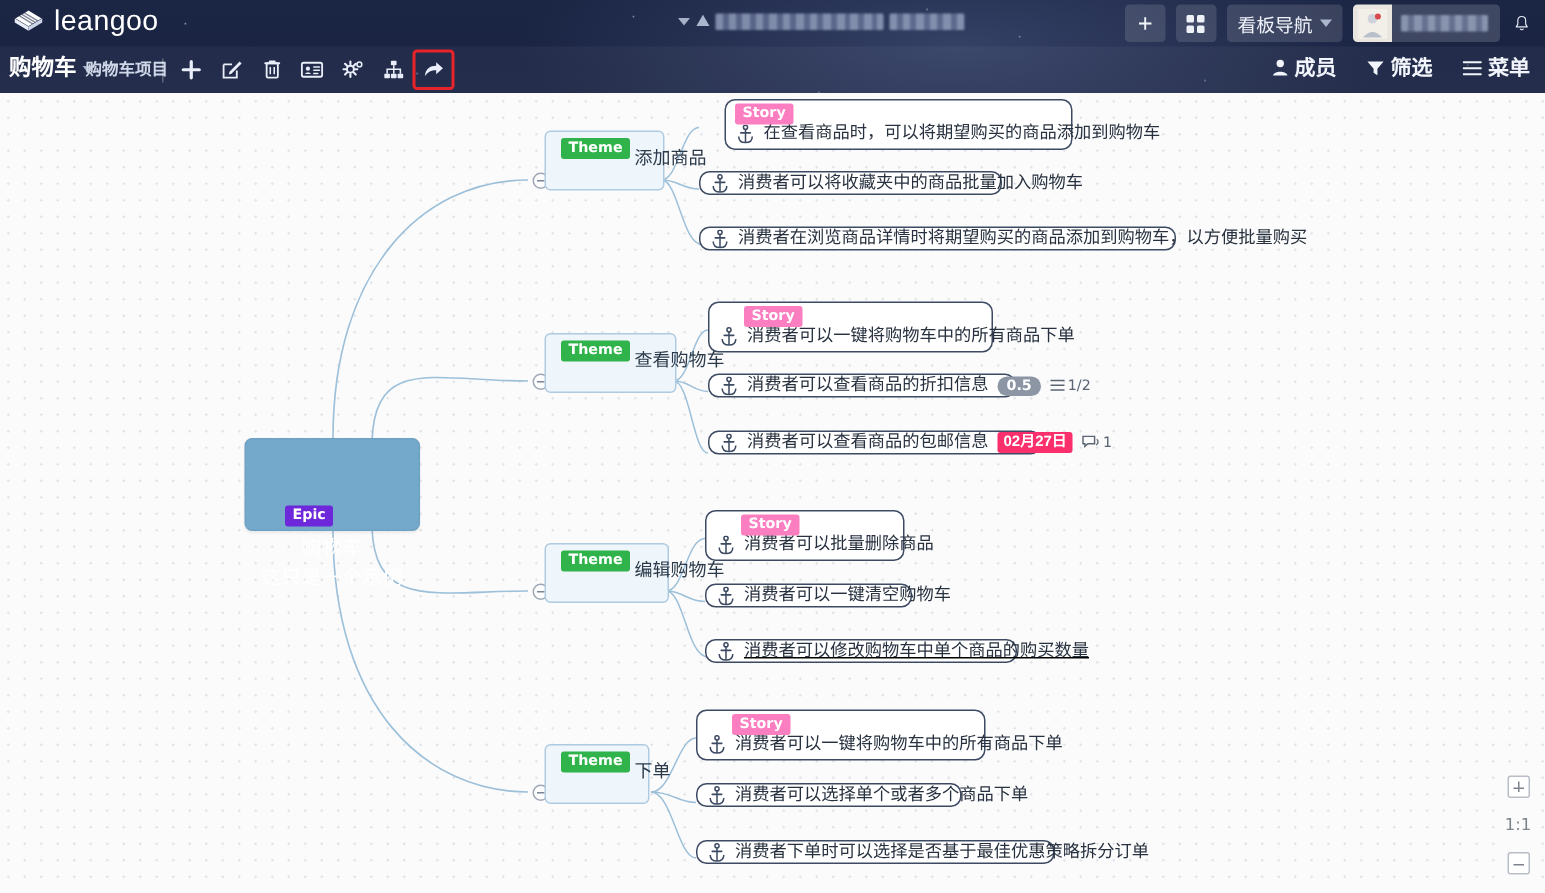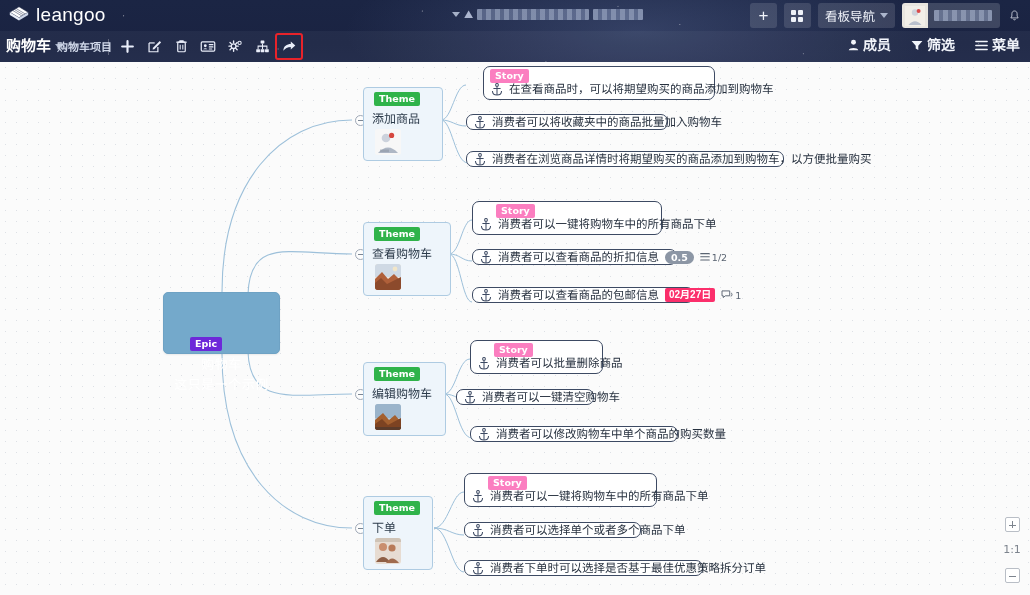--- a/index.html
+++ b/index.html
@@ -156,21 +156,21 @@
     margin-top: 39px;
   }
   .epic-t1 { font-size: 13px; color: #ffffff; margin-top: 3px; letter-spacing: .5px; }
   .epic-t2 { font-size: 13px; color: #ffffff; margin-top: 1px; letter-spacing: .5px; }
 
   
   .theme {
     width: 80px;
     background: #eef5fb; border: 1px solid #aecbe2; border-radius: 4px;
     padding: 4px 5px 5px 5px;
-    display: flex; flex-direction: column; align-items: flex-start;
+    display: flex; flex-direction: row; align-items: flex-start;
   }
   .theme-badge {
     background: #2fb34a; color: #fff; font-size: 9.5px; line-height: 12px;
     padding: 1px 5px; border-radius: 2px; font-weight: 700; margin-left: 5px;
     font-family: "DejaVu Sans", sans-serif;
   }
   .theme-title { font-size: 12px; color: #2b3a4a; margin-top: 3px; margin-left: 3px; white-space: nowrap; }
   .theme-thumb {
     width: 26px; height: 26px; margin-top: 3px; margin-left: 6px;
     border-radius: 3px; overflow: hidden; background: #f4f4f4;
@@ -551,32 +551,32 @@
         <svg class="anchor-ico" width="12" height="13" viewBox="0 0 13 14">
           <circle cx="6.5" cy="2" r="1.5" fill="none" stroke="#3d4a63" stroke-width="1.1"></circle>
           <path d="M6.5 3.6 L6.5 12.5 M3 6 L10 6" stroke="#3d4a63" stroke-width="1.1" stroke-linecap="round"></path>
           <path d="M1.6 8.6 C1.6 12.3 4 13 6.5 13 C9 13 11.4 12.3 11.4 8.6" fill="none" stroke="#3d4a63" stroke-width="1.1"></path>
         </svg>
         <span class="card-text">消费者可以批量删除商品</span>
       </div>
       <span class="card-story-badge">Story</span>
     </div>
 
-    <div class="node" style="left:456px; top:327px;">
+    <div class="node" style="left:470px; top:327px;">
       <div class="card" style="width:138px;">
         <svg class="anchor-ico" width="12" height="13" viewBox="0 0 13 14">
           <circle cx="6.5" cy="2" r="1.5" fill="none" stroke="#3d4a63" stroke-width="1.1"></circle>
           <path d="M6.5 3.6 L6.5 12.5 M3 6 L10 6" stroke="#3d4a63" stroke-width="1.1" stroke-linecap="round"></path>
           <path d="M1.6 8.6 C1.6 12.3 4 13 6.5 13 C9 13 11.4 12.3 11.4 8.6" fill="none" stroke="#3d4a63" stroke-width="1.1"></path>
         </svg>
         <span class="card-text">消费者可以一键清空购物车</span>
       </div>
     </div>
 
-    <div class="node" style="left:470px; top:364px;">
+    <div class="node" style="left:470px; top:364px;text-decoration:underline;">
       <div class="card" style="width:208px;">
         <svg class="anchor-ico" width="12" height="13" viewBox="0 0 13 14">
           <circle cx="6.5" cy="2" r="1.5" fill="none" stroke="#3d4a63" stroke-width="1.1"></circle>
           <path d="M6.5 3.6 L6.5 12.5 M3 6 L10 6" stroke="#3d4a63" stroke-width="1.1" stroke-linecap="round"></path>
           <path d="M1.6 8.6 C1.6 12.3 4 13 6.5 13 C9 13 11.4 12.3 11.4 8.6" fill="none" stroke="#3d4a63" stroke-width="1.1"></path>
         </svg>
         <span class="card-text">消费者可以修改购物车中单个商品的购买数量</span>
       </div>
     </div>
 

